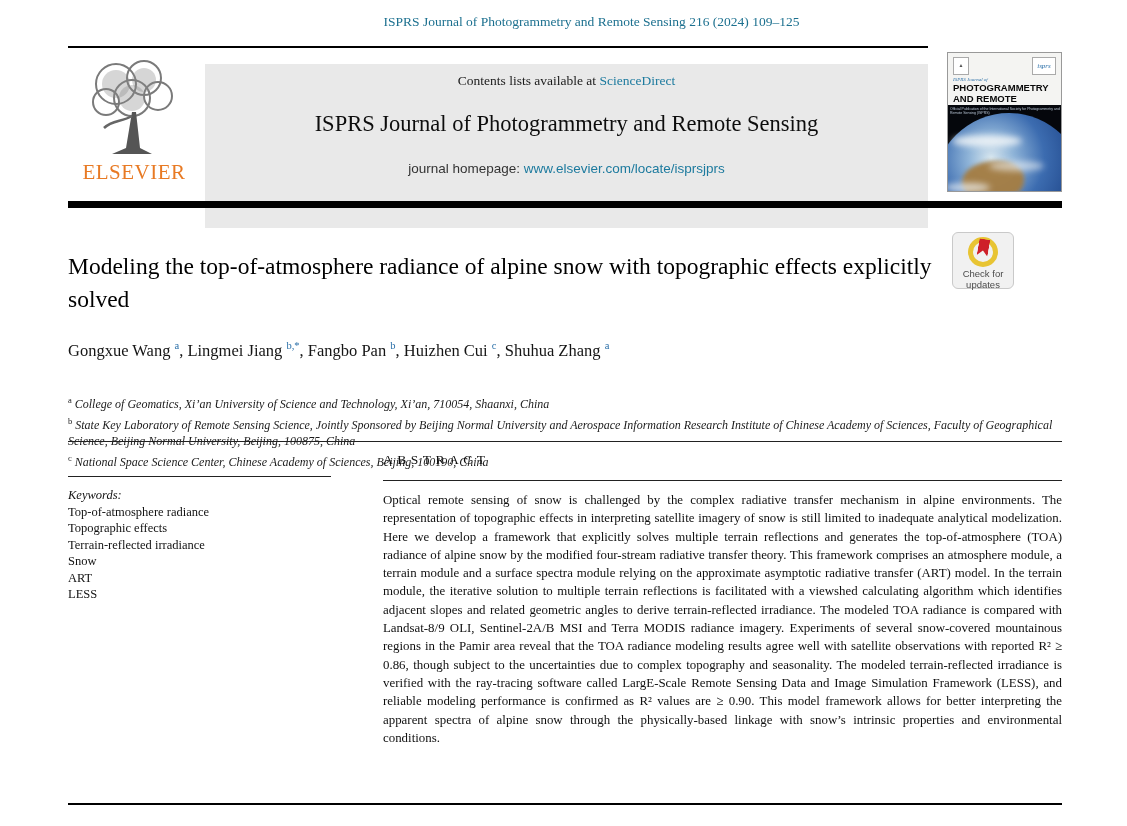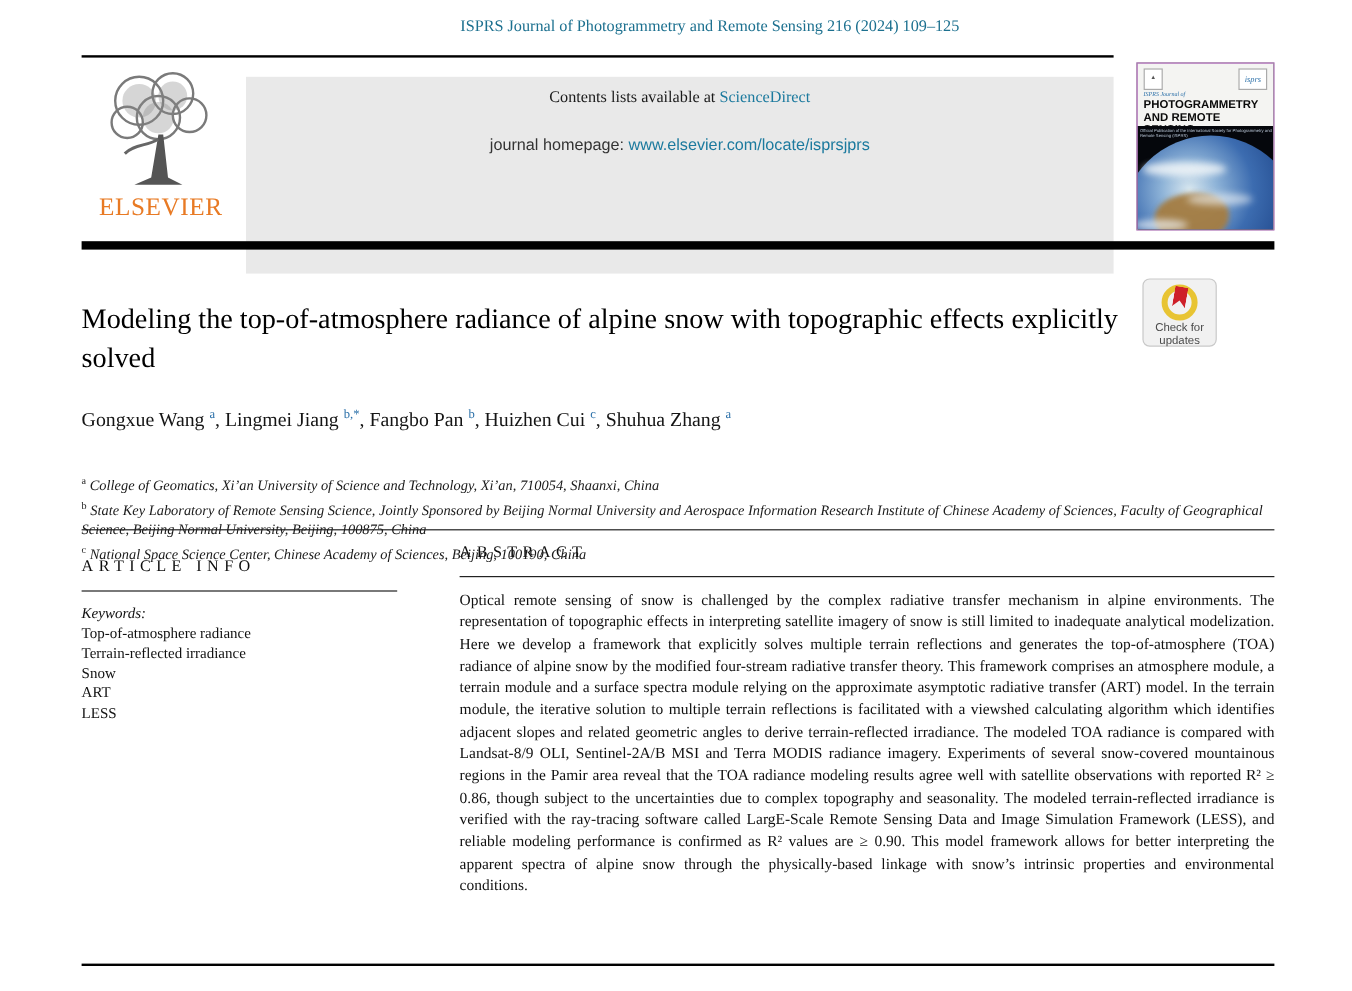--- a/index.html
+++ b/index.html
@@ -103,20 +103,21 @@
     <path d="M50 56 L54 56 L58 92 L70 98 L30 98 L44 92 Z" fill="#555"></path>
     <path d="M50 60 C40 66 30 64 22 72" stroke="#666" stroke-width="2.5" fill="none"></path>
   </svg>
   <div class="elsevier-word">ELSEVIER</div>
 </div>
 
 <div class="abs gray-banner">
   <div class="contents-line">
     <span>Contents lists available at </span><a class="link" href="#">ScienceDirect</a>
   </div>
+  <div class="banner-journal">ISPRS Journal of Photogrammetry and Remote Sensing</div>
   <div class="homepage-line">
     <span>journal homepage: </span><a class="link" href="#">www.elsevier.com/locate/isprsjprs</a>
   </div>
 </div>
 
 <div class="abs cover">
   <div class="cover-top">
     <div class="mini-logo left">▲</div>
     <div class="mini-logo right">isprs</div>
     <div class="cover-kicker">ISPRS Journal of</div>
@@ -155,25 +156,25 @@
 
 <div class="abs affils">
     <div class="affil"><sup>a</sup> College of Geomatics, Xi’an University of Science and Technology, Xi’an, 710054, Shaanxi, China</div>
     <div class="affil"><sup>b</sup> State Key Laboratory of Remote Sensing Science, Jointly Sponsored by Beijing Normal University and Aerospace Information Research Institute of Chinese Academy of Sciences, Faculty of Geographical Science, Beijing Normal University, Beijing, 100875, China</div>
     <div class="affil"><sup>c</sup> National Space Science Center, Chinese Academy of Sciences, Beijing, 100190, China</div>
   </div>
 
 <div class="abs rule-mid"></div>
 
 <div class="abs info-col">
-  <div class="sec-heading">ARTICLE INFO</div>
   <div class="sec-rule"></div>
   <div class="kw-label">Keywords:</div>
   <div>
       <div class="kw-item">Top-of-atmosphere radiance</div>
+      <div class="kw-item">Topographic effects</div>
       <div class="kw-item">Terrain-reflected irradiance</div>
       <div class="kw-item">Snow</div>
       <div class="kw-item">ART</div>
       <div class="kw-item">LESS</div>
     </div>
 </div>
 
 <div class="abs abs-col">
   <div class="sec-heading">ABSTRACT</div>
   <div class="sec-rule"></div>

